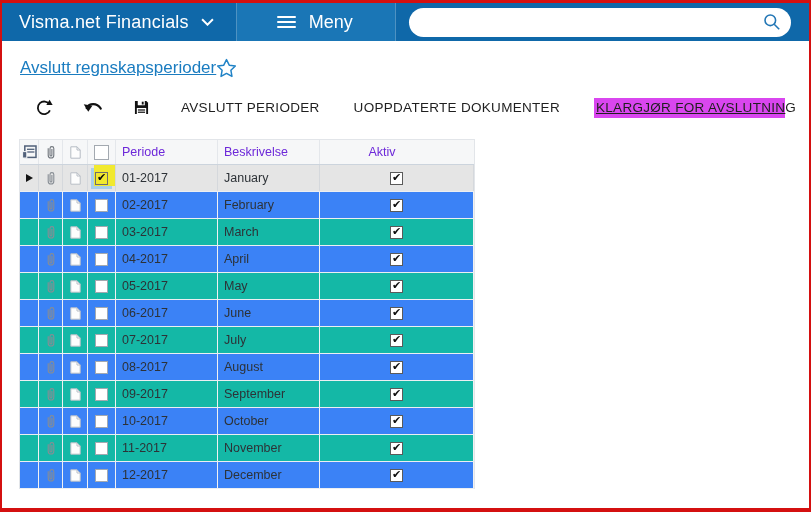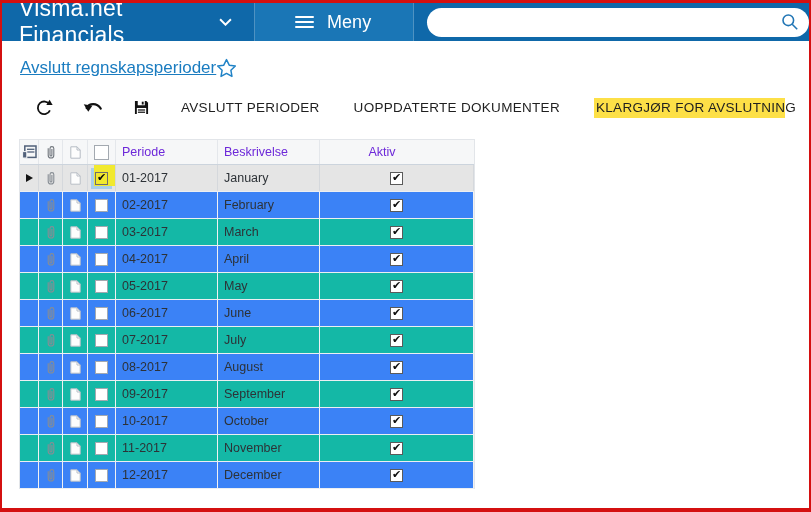--- a/index.html
+++ b/index.html
@@ -5,37 +5,37 @@
   * { margin:0; padding:0; box-sizing:border-box; }
   html,body { background:#fff; }
   .frame{
     position:relative; width:811px; height:512px;
     border:2px solid #d41010; border-top-width:3px; border-bottom-width:4px;
     background:#fff; overflow:hidden;
     font-family:"Liberation Sans", sans-serif;
   }
   
   .topbar{ height:38px; background:#0f68a9; display:flex; align-items:stretch; color:#fff; }
-  .brand{ display:flex; align-items:center; gap:12px; padding:0 22px 0 17px; font-size:23px; font-weight:400; letter-spacing:.2px; }
+  .brand{ display:flex; align-items:center; gap:12px; padding:0 22px 0 17px; font-size:18px; font-weight:400; letter-spacing:.2px; }
   .seg-divider{ width:1px; background:#4e92c2; }
   .menu-seg{ display:flex; align-items:center; gap:13px; padding:0 42px 0 40px; background:#1a76b6; font-size:18px; }
   .burger{ display:flex; flex-direction:column; gap:2.6px; }
   .burger i{ display:block; width:19px; height:2.6px; background:#fff; border-radius:1px; }
   .search-area{ flex:1; display:flex; align-items:center; padding-left:13px; }
   .search-pill{ width:382px; height:29px; background:#fff; border-radius:15px; display:flex; align-items:center; padding:0 10px 0 14px; }
   .search-input{ flex:1; border:none; outline:none; background:transparent; font-size:13px; font-family:"Liberation Sans",sans-serif; color:#333; }
   
   .titlebar{ display:flex; align-items:center; padding:17px 0 5px 18px; }
   .page-link{ color:#1a7cc0; font-size:17px; text-decoration:underline; cursor:pointer; }
   
   .toolbar{ display:flex; align-items:center; padding:15px 5px 13px 33px; }
   .tb-icon{ background:none; border:none; cursor:pointer; display:flex; align-items:center; margin-right:30px; padding:0; }
   .tb-btn{ background:none; border:none; cursor:pointer; font-family:"Liberation Sans",sans-serif;
            font-size:13.5px; color:#1f1f1f; letter-spacing:.3px; margin-right:30px; white-space:nowrap; padding:2px 2px; }
-  .hl-seg{ background:#fde047; padding:2px 0 3px 2px; }
+  .hl-seg{ background:#d946ef; padding:2px 0 3px 2px;text-decoration:underline; }
   
   .grid{ margin:9px 0 0 17px; width:456px; border:1px solid #e2e5e9; border-bottom:none; }
   .g-head{ display:flex; height:25px; background:#f6f7f8; border-bottom:1px solid #ccd4dd; }
   .g-head .g-cell{ color:#6d28d9; font-size:12.5px; }
   .g-cell{ border-right:1px solid #e4e7eb; display:flex; align-items:center; overflow:hidden; flex:none; }
   .g-cell:last-child{ border-right:none; }
   .c0{ width:19px; justify-content:center; }
   .c1{ width:24px; justify-content:center; }
   .c2{ width:25px; justify-content:center; }
   .c3{ width:28px; justify-content:center; }

